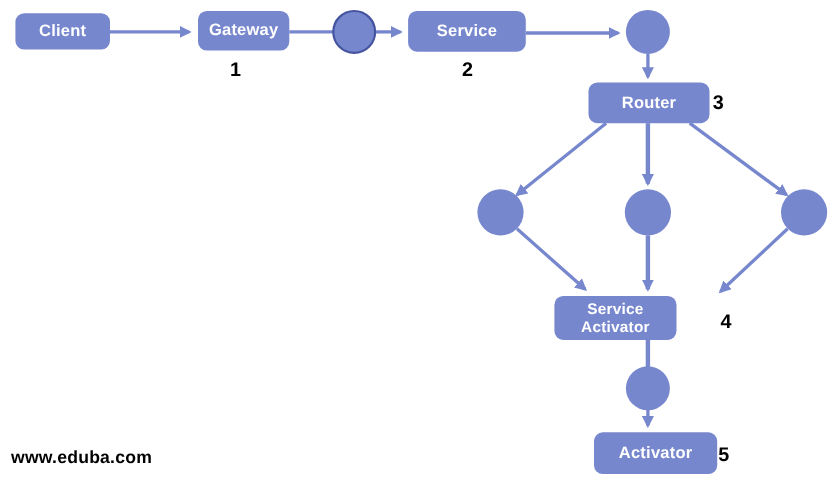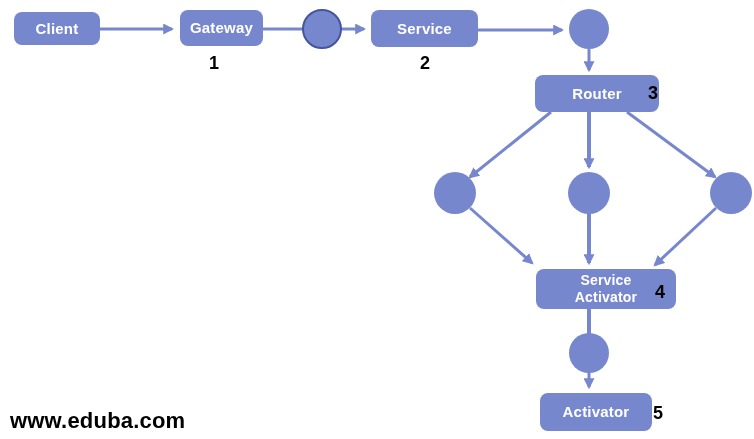--- a/index.html
+++ b/index.html
@@ -56,21 +56,21 @@
     font-weight: bold;
     font-size: 18px;
     line-height: 1;
   }
   .watermark {
     position: absolute;
     left: 10px;
     top: 408px;
     color: var(--number-text, #000);
     font-weight: bold;
-    font-size: 22px;
+    font-size: 16px;
     letter-spacing: 0.2px;
   }
 </style>
 </head>
 <body>
 
 <div class="canvas">
 
   <svg class="connectors" viewBox="0 0 754 439" xmlns="http://www.w3.org/2000/svg">
     <defs>
@@ -99,25 +99,25 @@
   </div>
 
   <div class="box" style="left:180px; top:10px;  width:83px;  height:36px;">
     <span class="lbl">Gateway</span>
   </div>
 
   <div class="box" style="left:371px; top:10px;  width:107px; height:37px;">
     <span class="lbl">Service</span>
   </div>
 
-  <div class="box" style="left:535px; top:75px;  width:124px; height:37px;">
+  <div class="box" style="left:535px; top:75px;  width:110px; height:37px;">
     <span class="lbl">Router</span>
   </div>
 
-  <div class="box sa" style="left:536px; top:269px; width:140px; height:40px;">
+  <div class="box sa" style="left:504px; top:269px; width:111px; height:40px;">
     <span class="lbl">Service Activator</span>
   </div>
 
   <div class="box" style="left:540px; top:393px; width:112px; height:38px;">
     <span class="lbl">Activator</span>
   </div>
 
   <div class="circle outlined" style="left:302px; top:9px;   width:40px; height:40px;"></div>
   <div class="circle" style="left:569px; top:9px;   width:40px; height:40px;"></div>
   <div class="circle" style="left:434px; top:172px; width:42px; height:42px;"></div>

